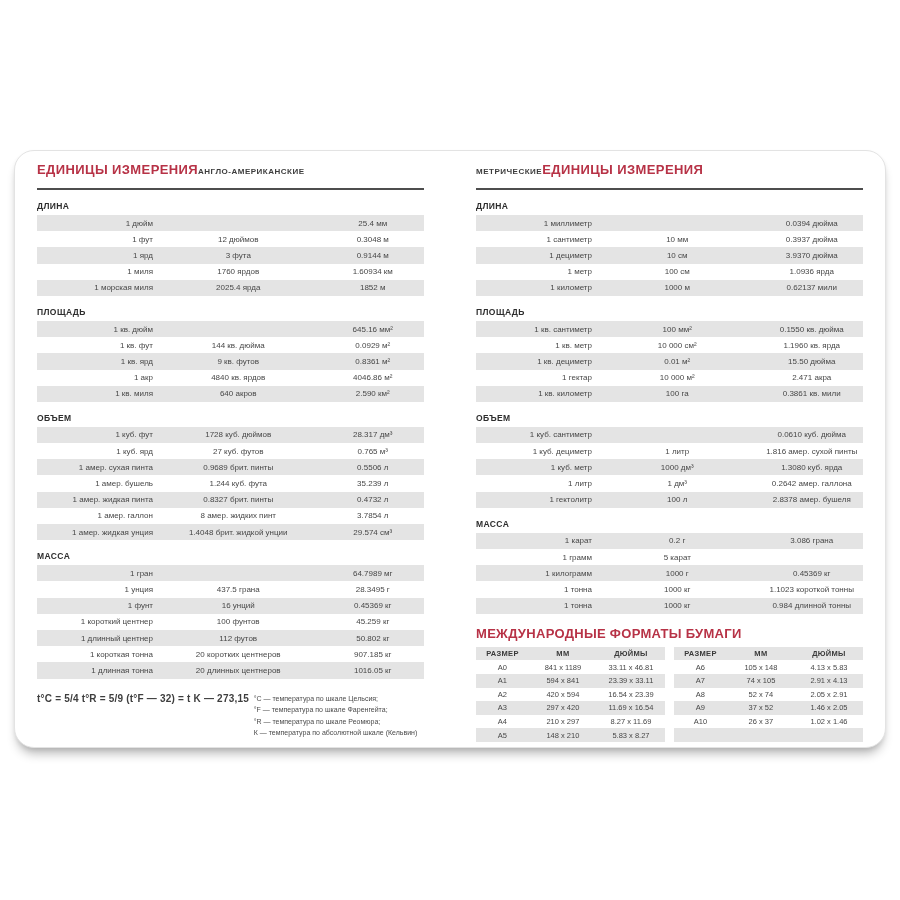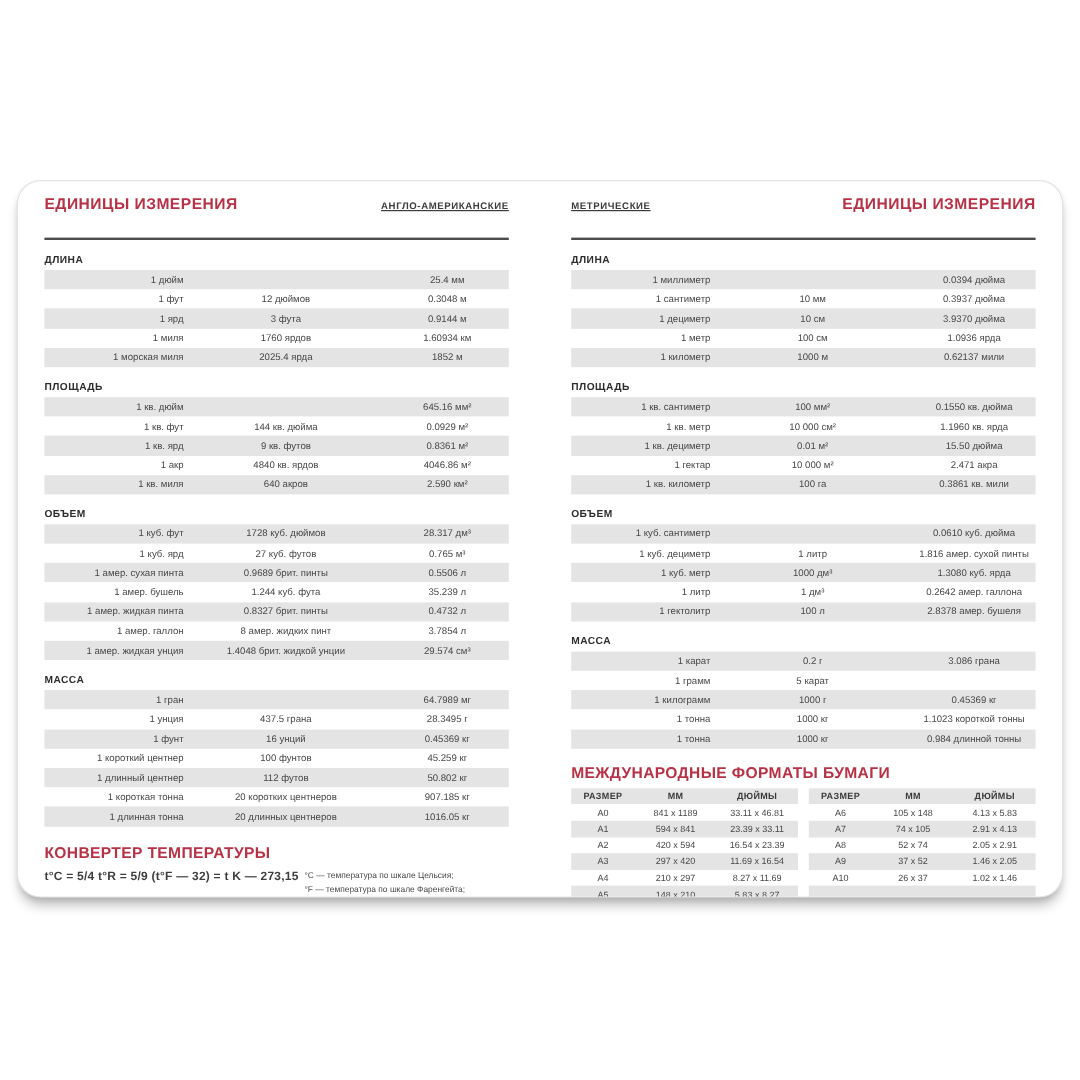--- a/index.html
+++ b/index.html
@@ -11,25 +11,25 @@
   .book{
     position:absolute;left:14px;top:150px;width:872px;height:598px;
     background:#fff;border:1px solid #e3e3e3;border-radius:20px;
     box-shadow:0 9px 11px -4px rgba(0,0,0,0.30), 0 2px 4px rgba(0,0,0,0.06);
     display:flex;box-sizing:border-box;overflow:hidden;
   }
   .page{width:50%;box-sizing:border-box;padding-top:9px;}
   .page-left{padding-left:22px;padding-right:26px;}
   .page-right{padding-left:26px;padding-right:22px;}
   .page-header{
-    display:flex;justify-content:space-between;align-items:flex-end;
-    border-bottom:2px solid var(--rule);padding-bottom:21px;min-height:17px;
+    display:flex;align-items:flex-end;
+    border-bottom:2px solid var(--rule);padding-bottom:11px;min-height:17px;
   }
   .title{font-size:13px;font-weight:bold;color:var(--accent);letter-spacing:.4px;white-space:nowrap;}
-  .subtitle{font-size:8px;font-weight:bold;color:#3c3c3c;letter-spacing:.5px;white-space:nowrap;padding-bottom:1px;text-decoration:underline;}
+  .subtitle{font-size:8px;font-weight:bold;color:#3c3c3c;letter-spacing:.5px;white-space:nowrap;padding-bottom:1px;}
   .section{margin-top:11px;}
   .sec-head{font-size:8.5px;font-weight:bold;color:#2d2d2d;letter-spacing:.4px;margin-bottom:4px;}
   .trow{display:flex;height:16.2px;align-items:center;font-size:8px;color:#474747;}
   .trow.shade{background:var(--shade);}
   .c1{width:31%;text-align:right;box-sizing:border-box;padding-right:4px;}
   .c2{width:42%;text-align:center;}
   .c3{width:27%;text-align:center;padding-left:2px;box-sizing:border-box;}
   .temp-block{margin-top:14px;}
   .red-head{font-size:13px;font-weight:bold;color:var(--accent);letter-spacing:.3px;}
   .temp-row{display:flex;margin-top:7px;}
@@ -187,21 +187,20 @@
           </div>
           <div class="trow shade">
             <span class="c1">1 длинная тонна</span>
             <span class="c2">20 длинных центнеров</span>
             <span class="c3">1016.05 кг</span>
           </div>
         </div>
       </div>
 
     <div class="temp-block">
-      <div class="red-head">КОНВЕРТЕР ТЕМПЕРАТУРЫ</div>
       <div class="temp-row">
         <div class="formula">t°C = 5/4 t°R = 5/9 (t°F — 32) = t K — 273,15</div>
         <div class="notes">
             <div class="note-line">°C — температура по шкале Цельсия;</div>
             <div class="note-line">°F — температура по шкале Фаренгейта;</div>
             <div class="note-line">°R — температура по шкале Реомюра;</div>
             <div class="note-line">К — температура по абсолютной шкале (Кельвин)</div>
           </div>
       </div>
     </div>

